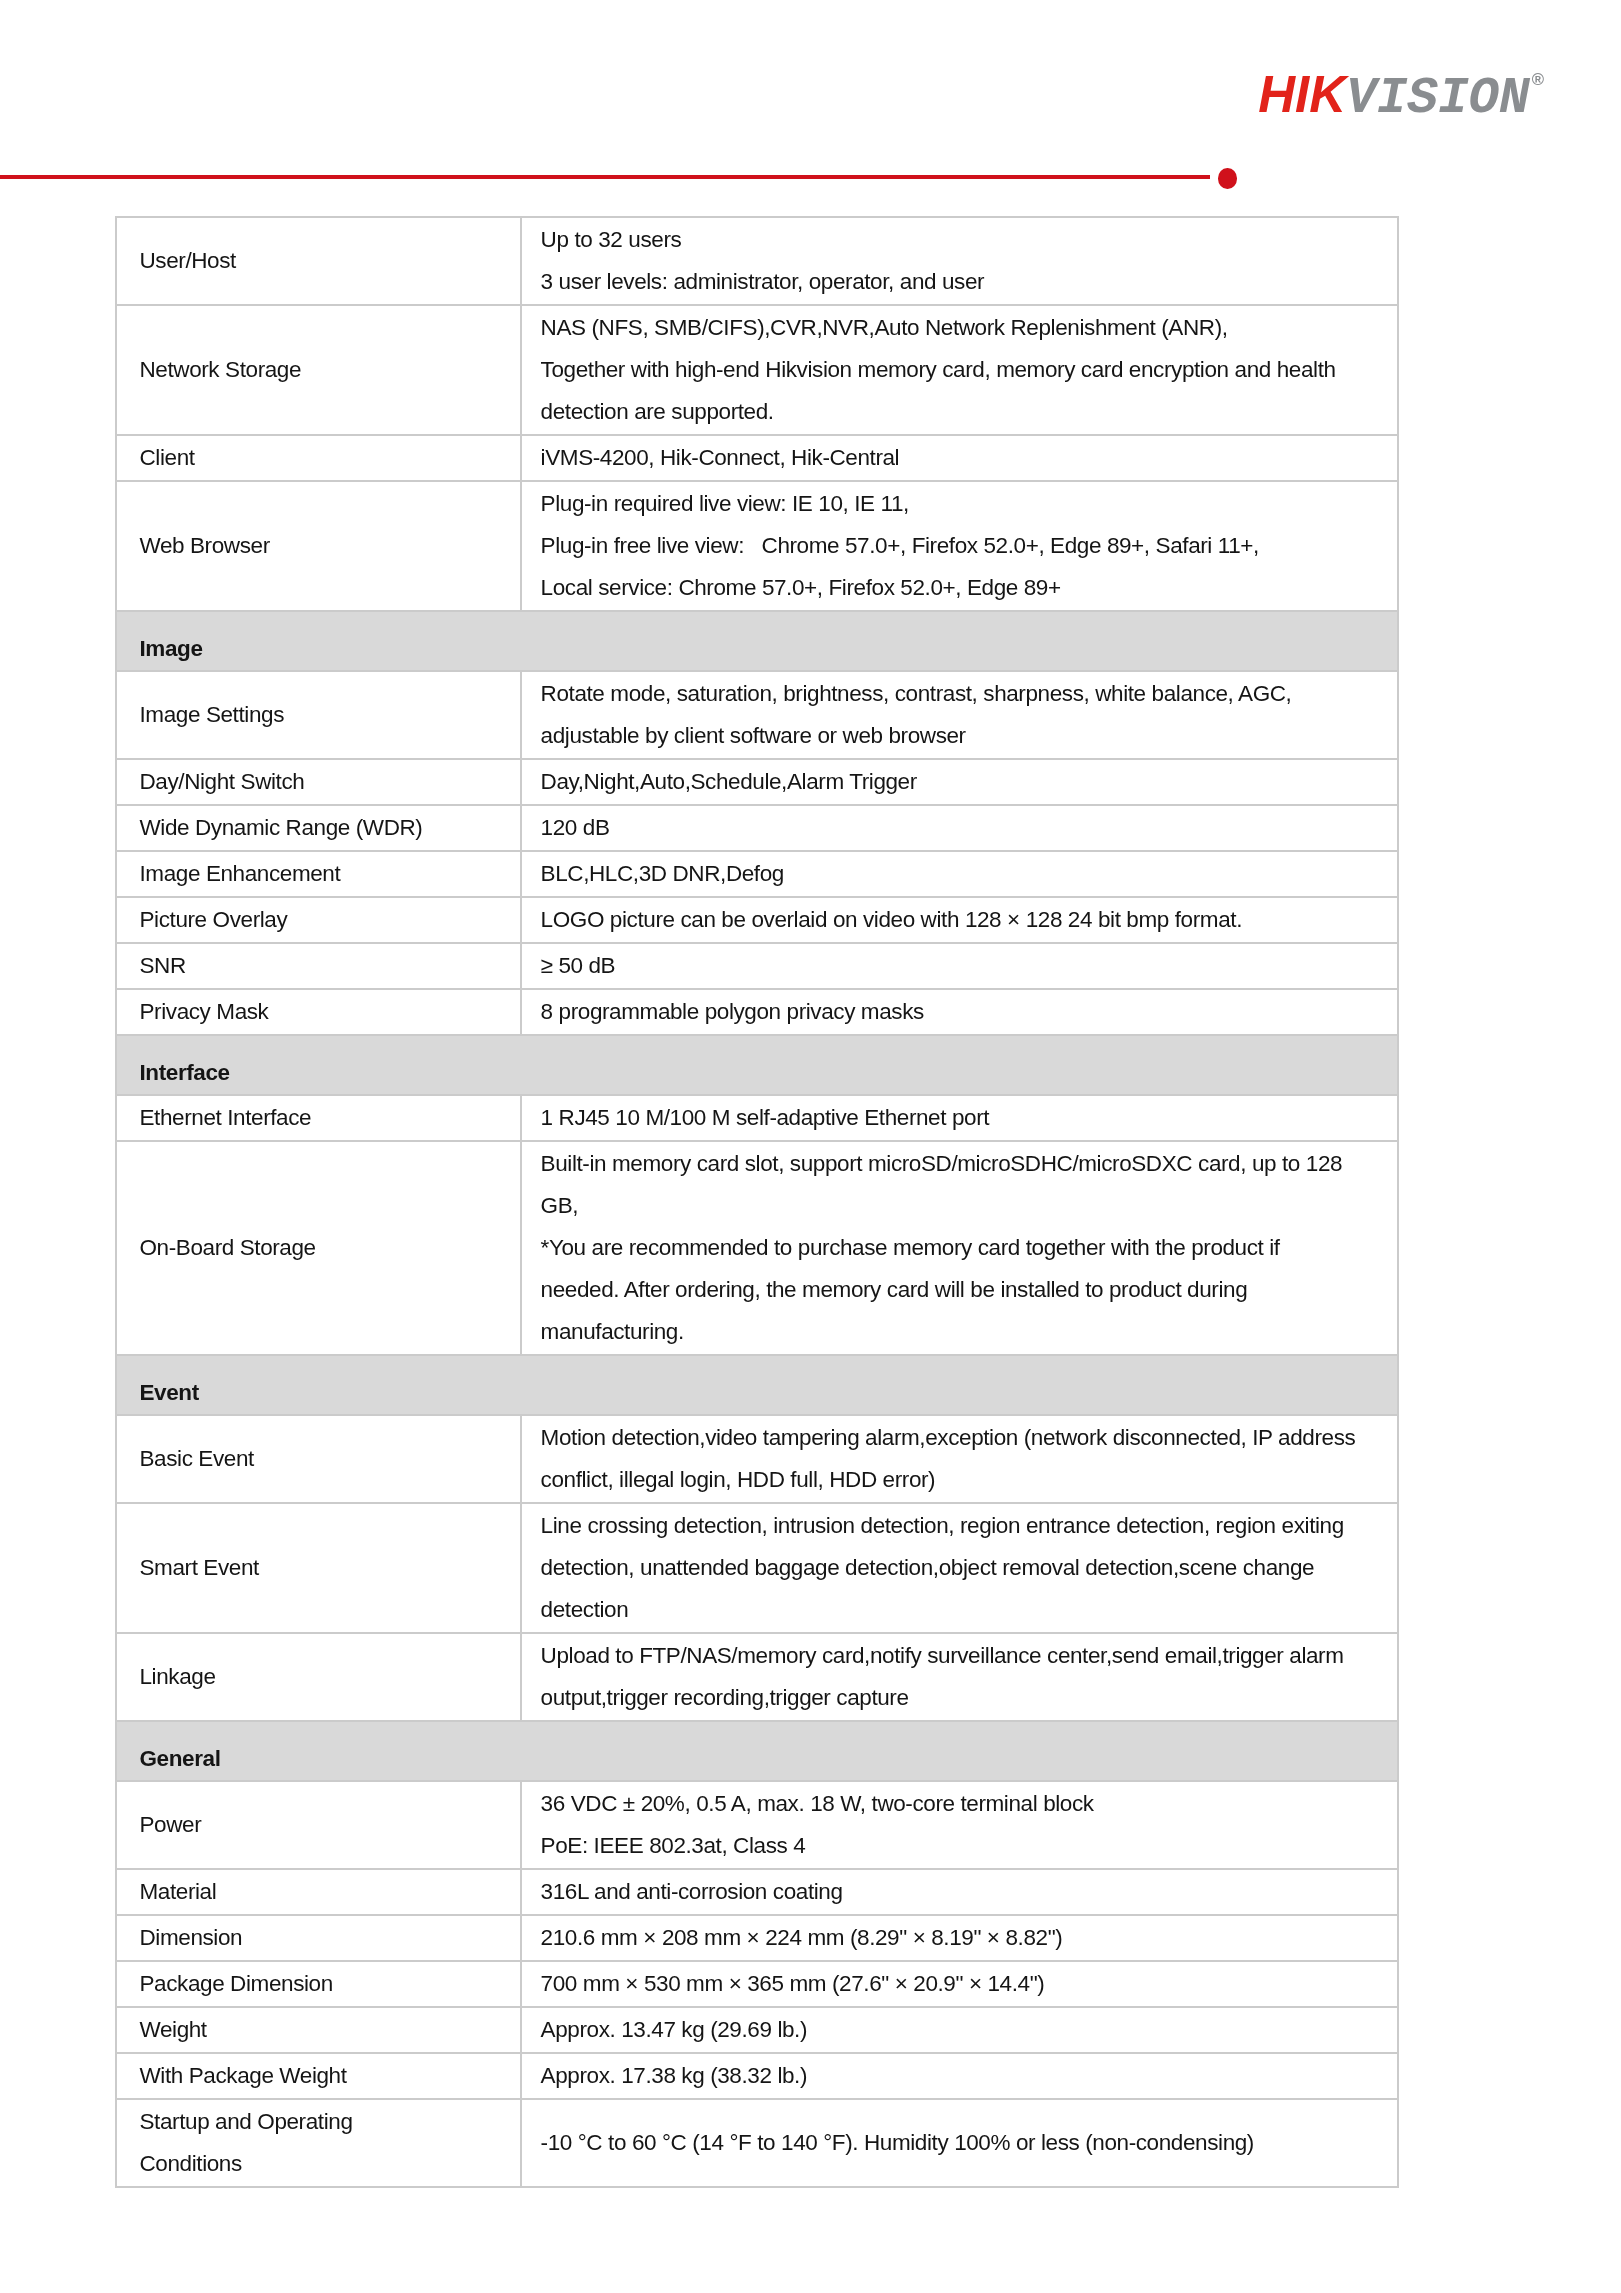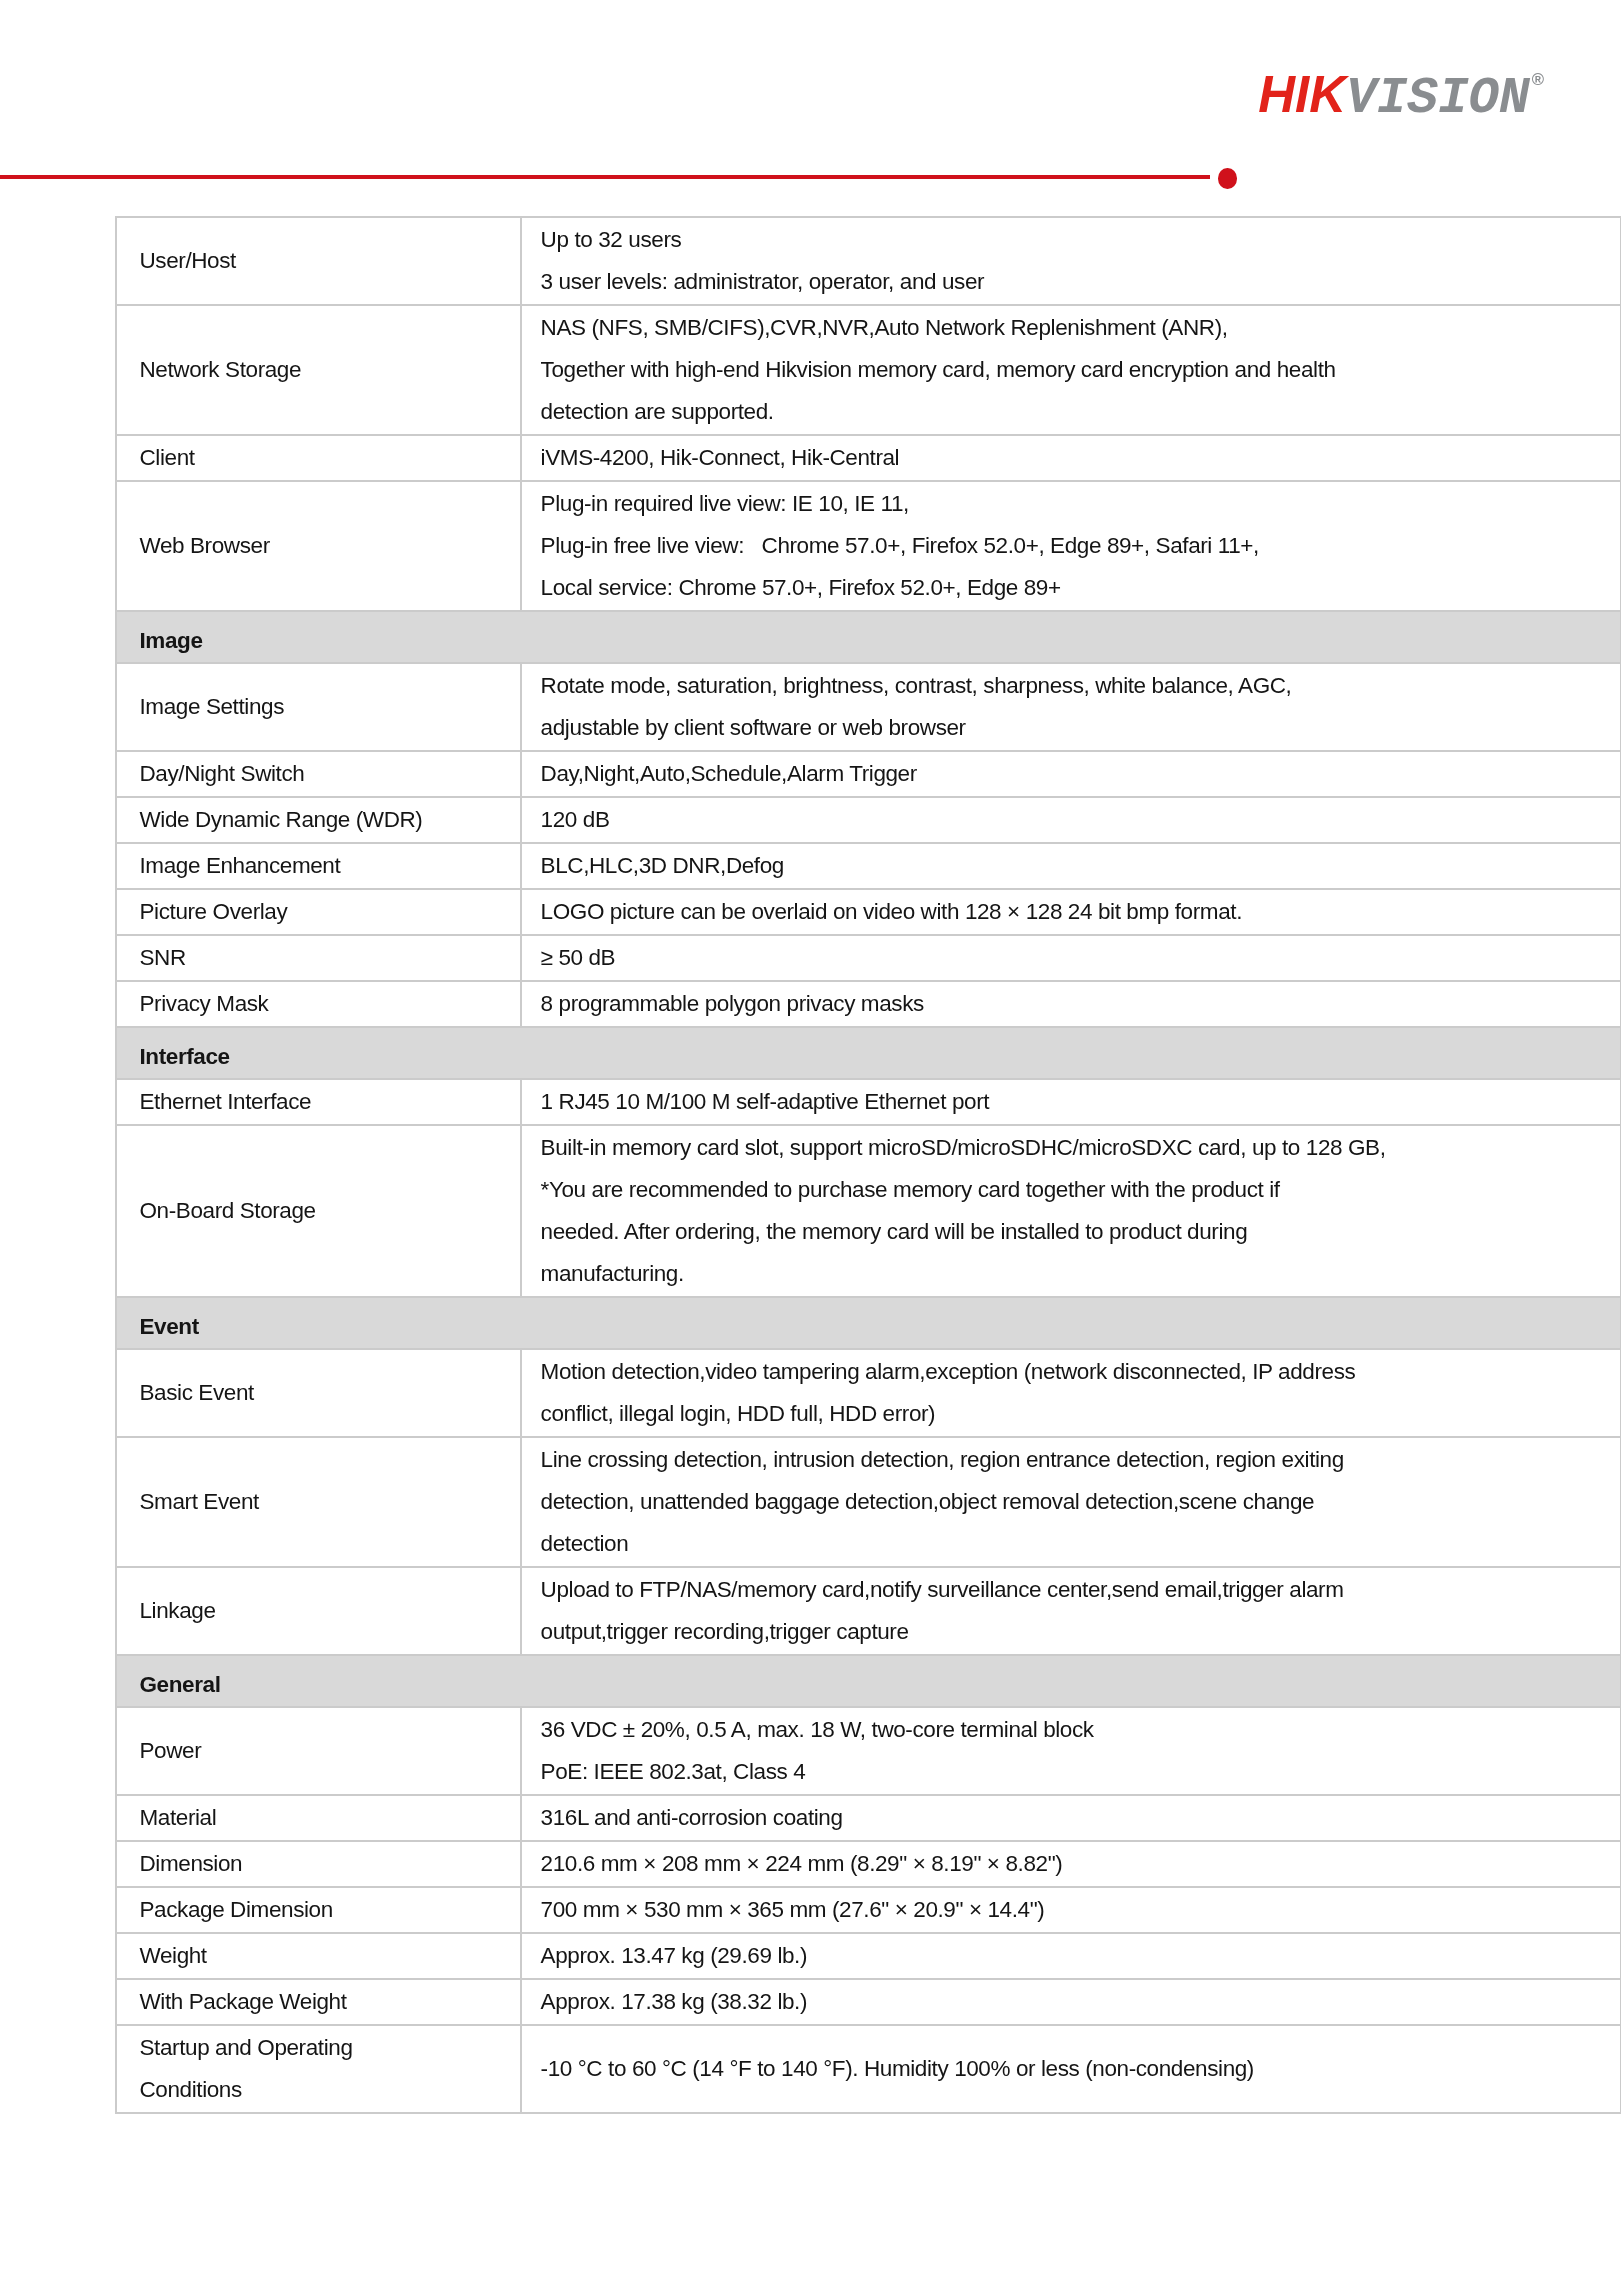--- a/index.html
+++ b/index.html
@@ -57,41 +57,41 @@
     width:18.6px;
     height:20.6px;
     border-radius:50%;
     background:var(--rule-red);
   }
   
   table.spec{
     position:absolute;
     left:115px;
     top:216px;
-    width:1507px;
+    width:1284px;
     border-collapse:collapse;
     table-layout:fixed;
   }
   table.spec col.c-label{width:405px;}
   table.spec td{
     border:2px solid var(--border-color);
     vertical-align:middle;
     font-size:22.5px;
     letter-spacing:-0.4px;
     line-height:42px;
     white-space:pre-line;
     padding:1px 13.7px 1px 22.5px;
     overflow:hidden;
   }
   table.spec td.value{padding-left:18.6px;border-radius:16px;}
   table.spec td.section{
     background:var(--section-bg);
     font-weight:bold;
     height:42px;
-    padding-top:8px;
+    padding-top:16px;
     padding-bottom:0;
   }
   table.spec td.label{height:45px;}
 </style>
 </head>
 <body>
 
 <div class="page">
 
   <div class="logo">

